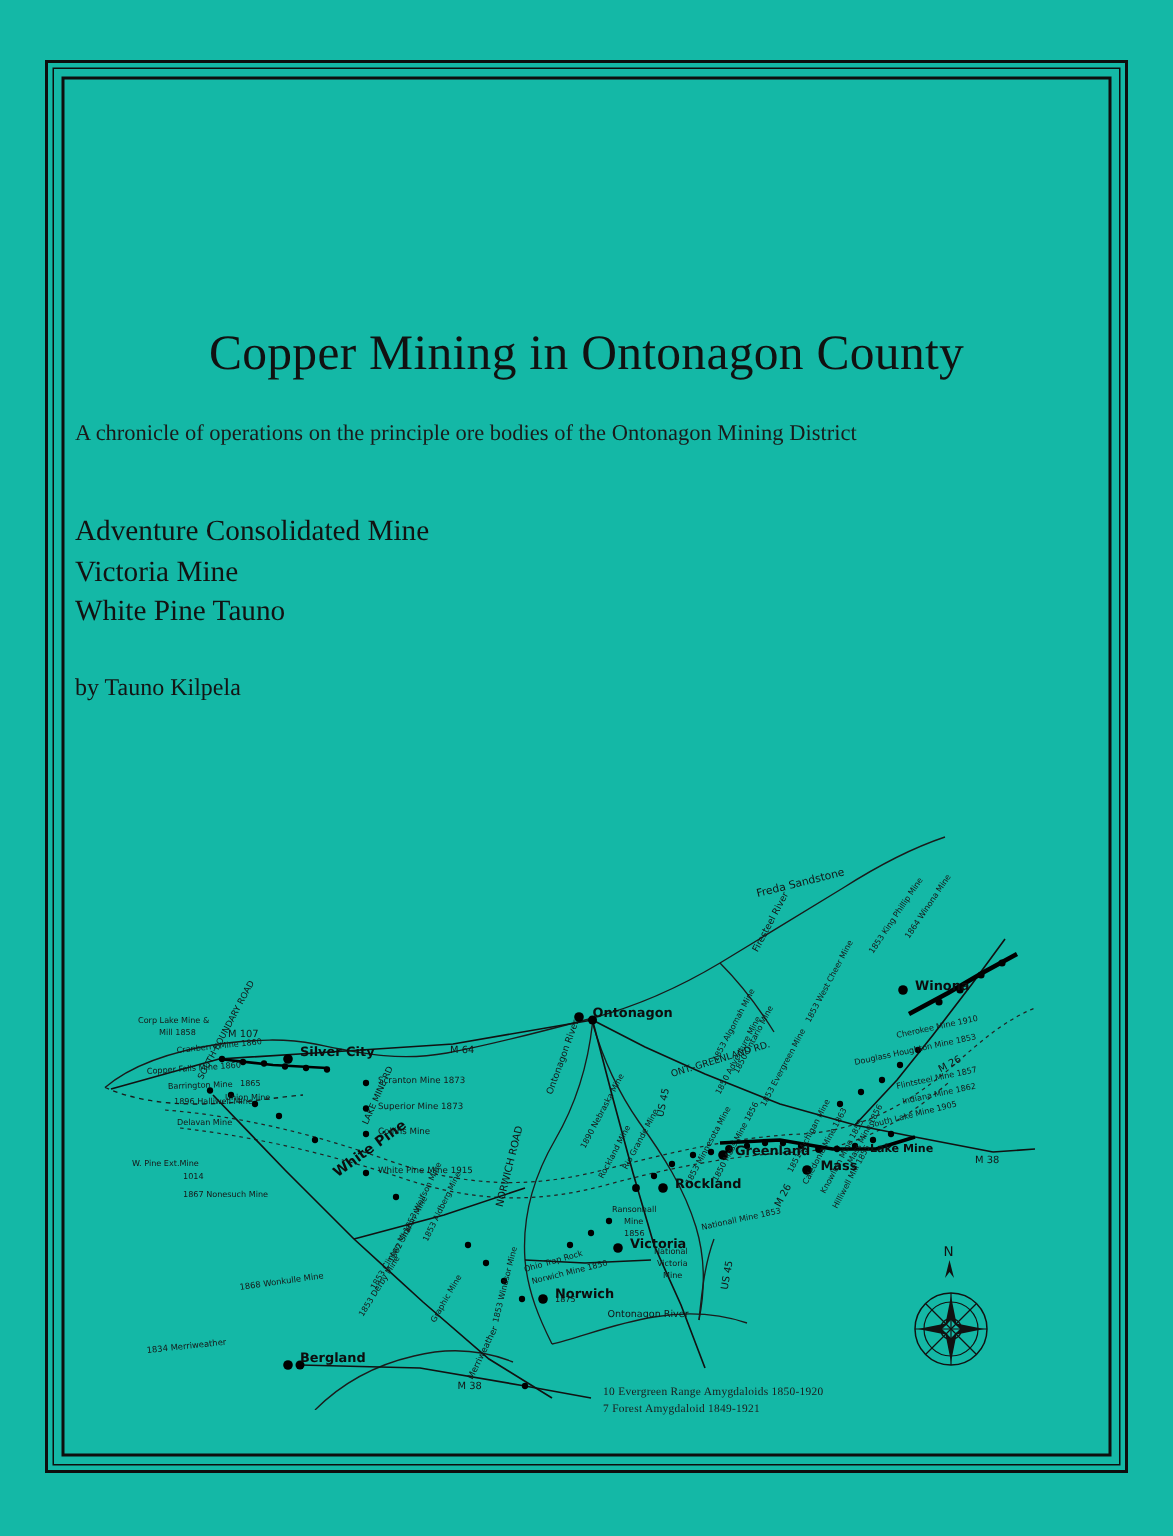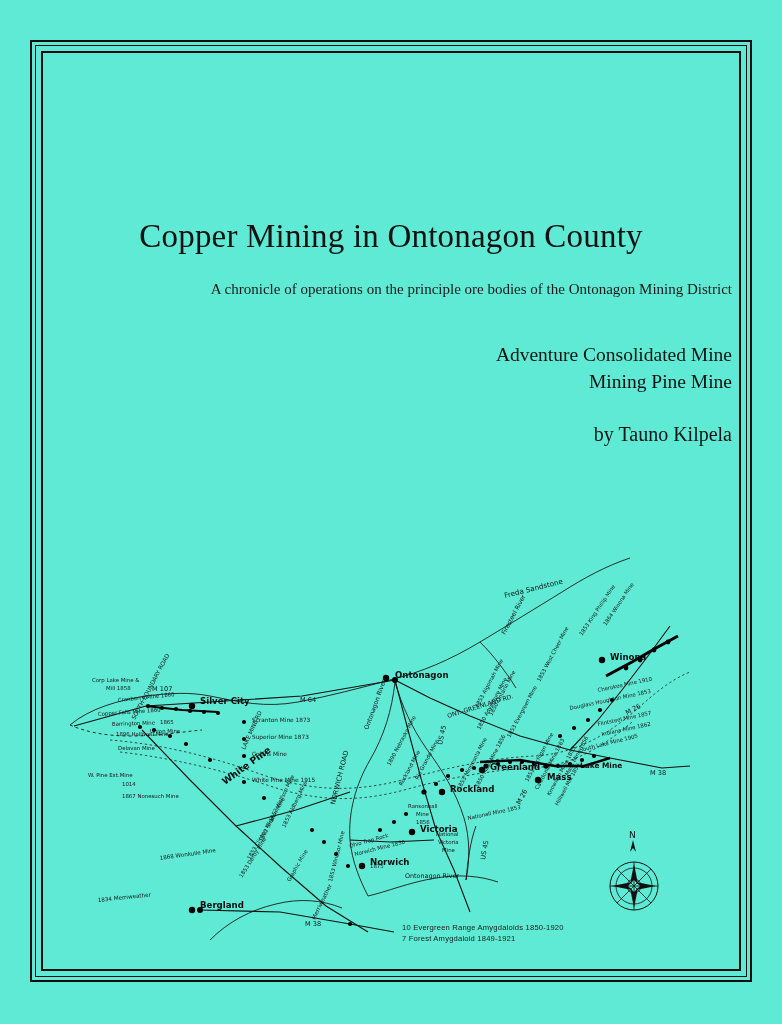--- a/index.html
+++ b/index.html
@@ -12,21 +12,21 @@
     height: 1024px;
     font-family: "Liberation Serif", serif;
     color: #111111;
     overflow: hidden;
   }
 
   .page {
     position: relative;
     width: 782px;
     height: 1024px;
-    background: #5eead4;
+    background: #14b8a6;
   }
 
   
   .border-outer {
     position: absolute;
     left: 30px;
     top: 40px;
     right: 30px;
     bottom: 42px;
     border: 2px solid #0e0e0e;
@@ -58,58 +58,58 @@
 
   .title {
     text-align: center;
     font-size: 33px;
     letter-spacing: 0.2px;
     margin-top: 158px;
     font-weight: normal;
     color: #111;
   }
   .subtitle {
-    text-align: right;
+    text-align: left;
     font-size: 15px;
     margin-top: 26px;
     color: #1a1a1a;
   }
   .mine-list {
     margin-top: 44px;
-    text-align: right;
+    text-align: left;
   }
   .mine-list div {
     font-size: 19.5px;
     line-height: 1.37;
     color: #121212;
   }
   .byline {
-    text-align: right;
-    font-size: 20px;
+    text-align: left;
+    font-size: 16px;
     margin-top: 28px;
     color: #141414;
   }
 
   
   .map-wrap {
     position: absolute;
     left: 0;
     top: 470px;
     width: 682px;
     height: 410px;
   }
   .map-svg {
     display: block;
   }
 
   .map-note {
     position: absolute;
     left: 352px;
     top: 392px;
-    font-family: Liberation Sans, sans-serif;
+    font-family: Liberation Serif, serif;
     font-size: 7.6px;
     line-height: 1.5;
     color: #1c1c1c;
     letter-spacing: 0.2px;
   }
 
   
   .compass {
     position: absolute;
     left: 545px;
@@ -135,21 +135,22 @@
   <div class="border-inner"></div>
 
   <div class="content">
 
     <h1 class="title">Copper Mining in Ontonagon County</h1>
 
     <div class="subtitle">A chronicle of operations on the principle ore bodies of the Ontonagon Mining District</div>
 
     <div class="mine-list">
       <div>Adventure Consolidated Mine</div>
-      <div>Mining Pine Mine</div>
+      <div>Victoria Mine</div>
+      <div>White Pine Tauno</div>
     </div>
 
     <div class="byline">by  Tauno Kilpela</div>
 
     <div class="map-wrap">
 
       <svg class="map-svg" width="682" height="410" viewBox="0 0 682 410">
 
         <g fill="none" stroke="#1a1a1a" stroke-width="0.9">
           <path d="M20,195 C40,178 70,170 96,166 C120,163 140,162 160,166

